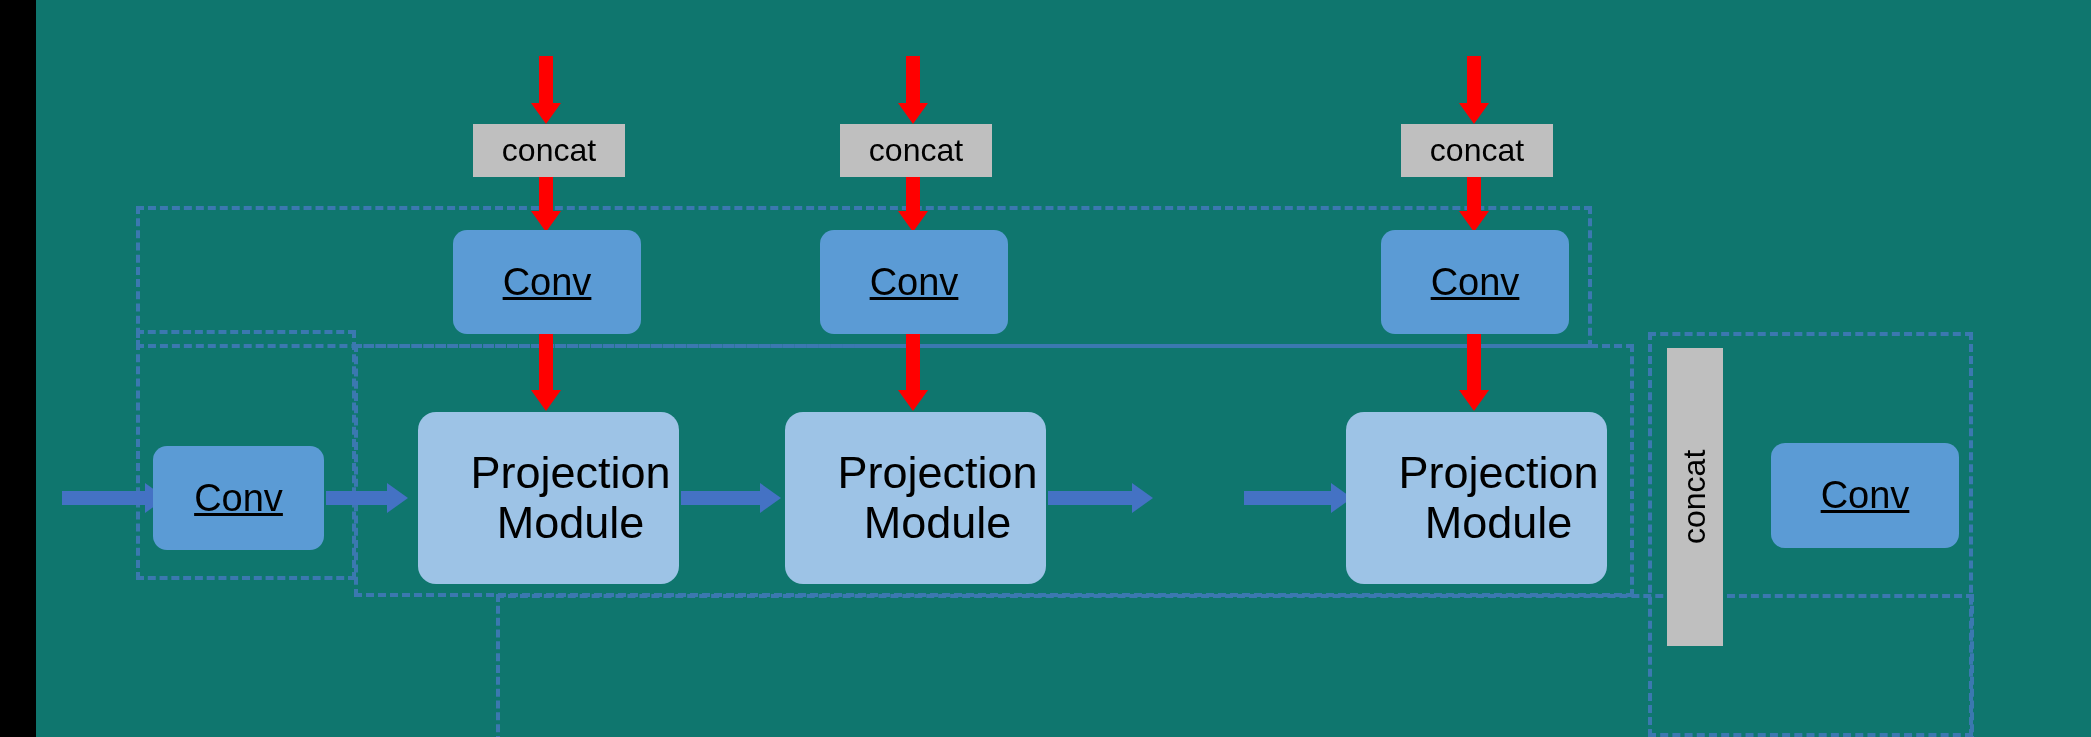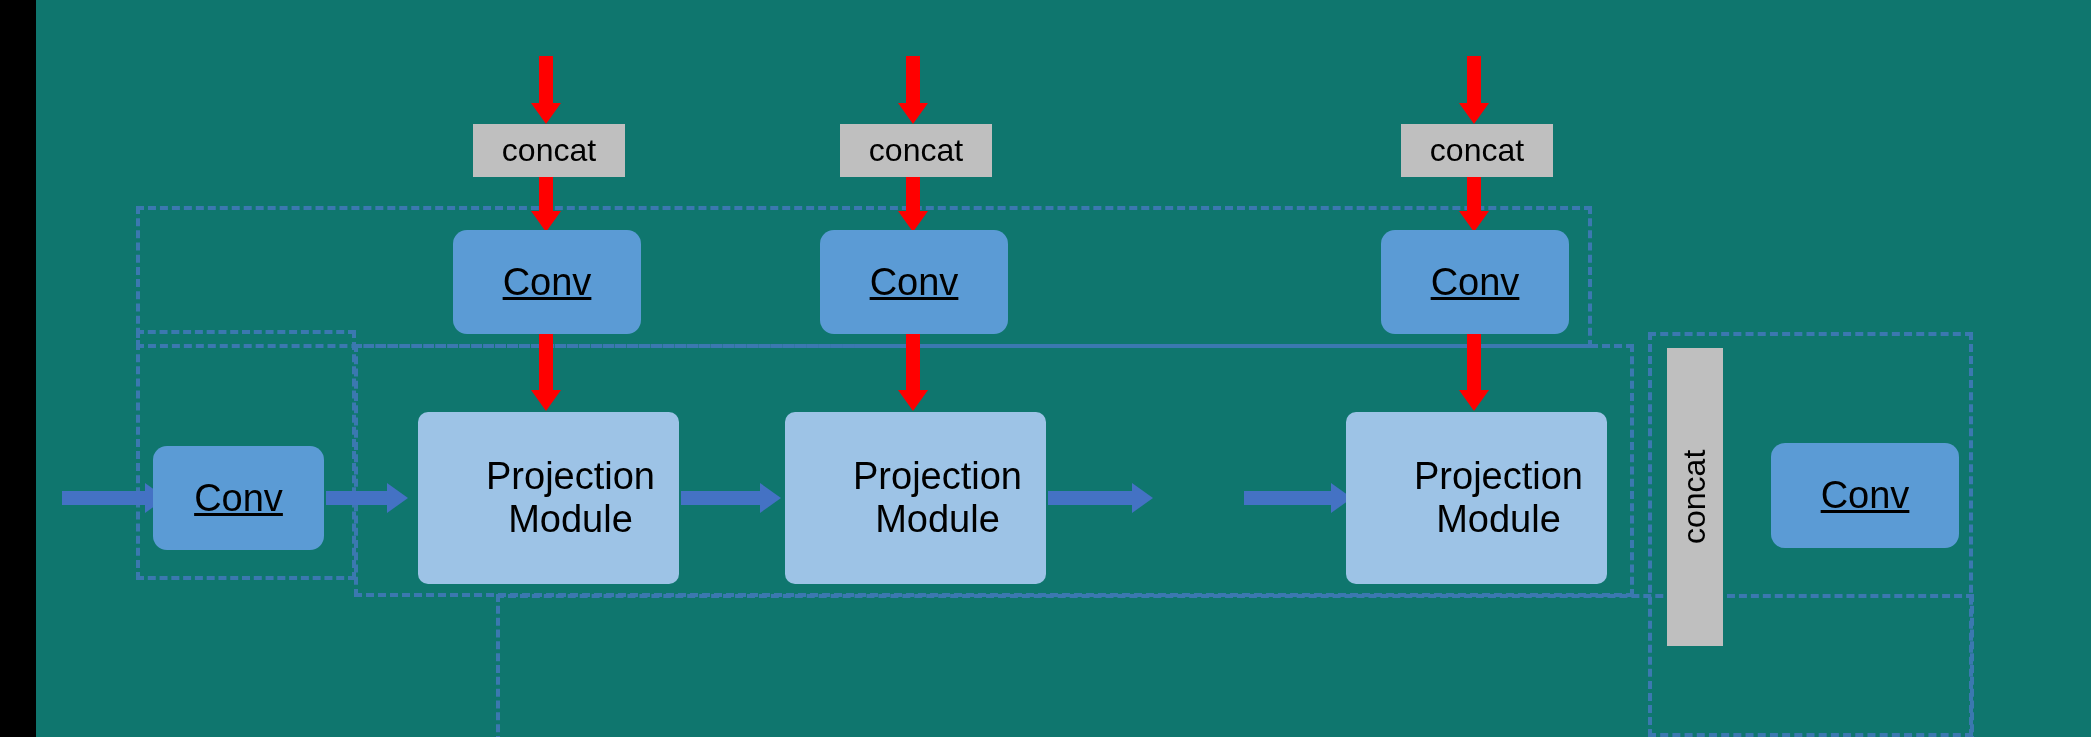--- a/index.html
+++ b/index.html
@@ -27,22 +27,22 @@
     box-sizing: border-box;
   }
   .conv-box {
     background: #5B9BD5;
     border-radius: 14px;
     font-size: 38px;
     text-decoration: underline;
   }
   .proj-box {
     background: #9DC3E6;
-    border-radius: 10px;
-    font-size: 38px;
+    border-radius: 18px;
+    font-size: 45px;
     padding-left: 44px;
   }
   .concat-box {
     background: #BFBFBF;
     font-size: 32px;
   }
   .concat-vert {
     background: #BFBFBF;
     font-size: 32px;
     writing-mode: vertical-rl;

